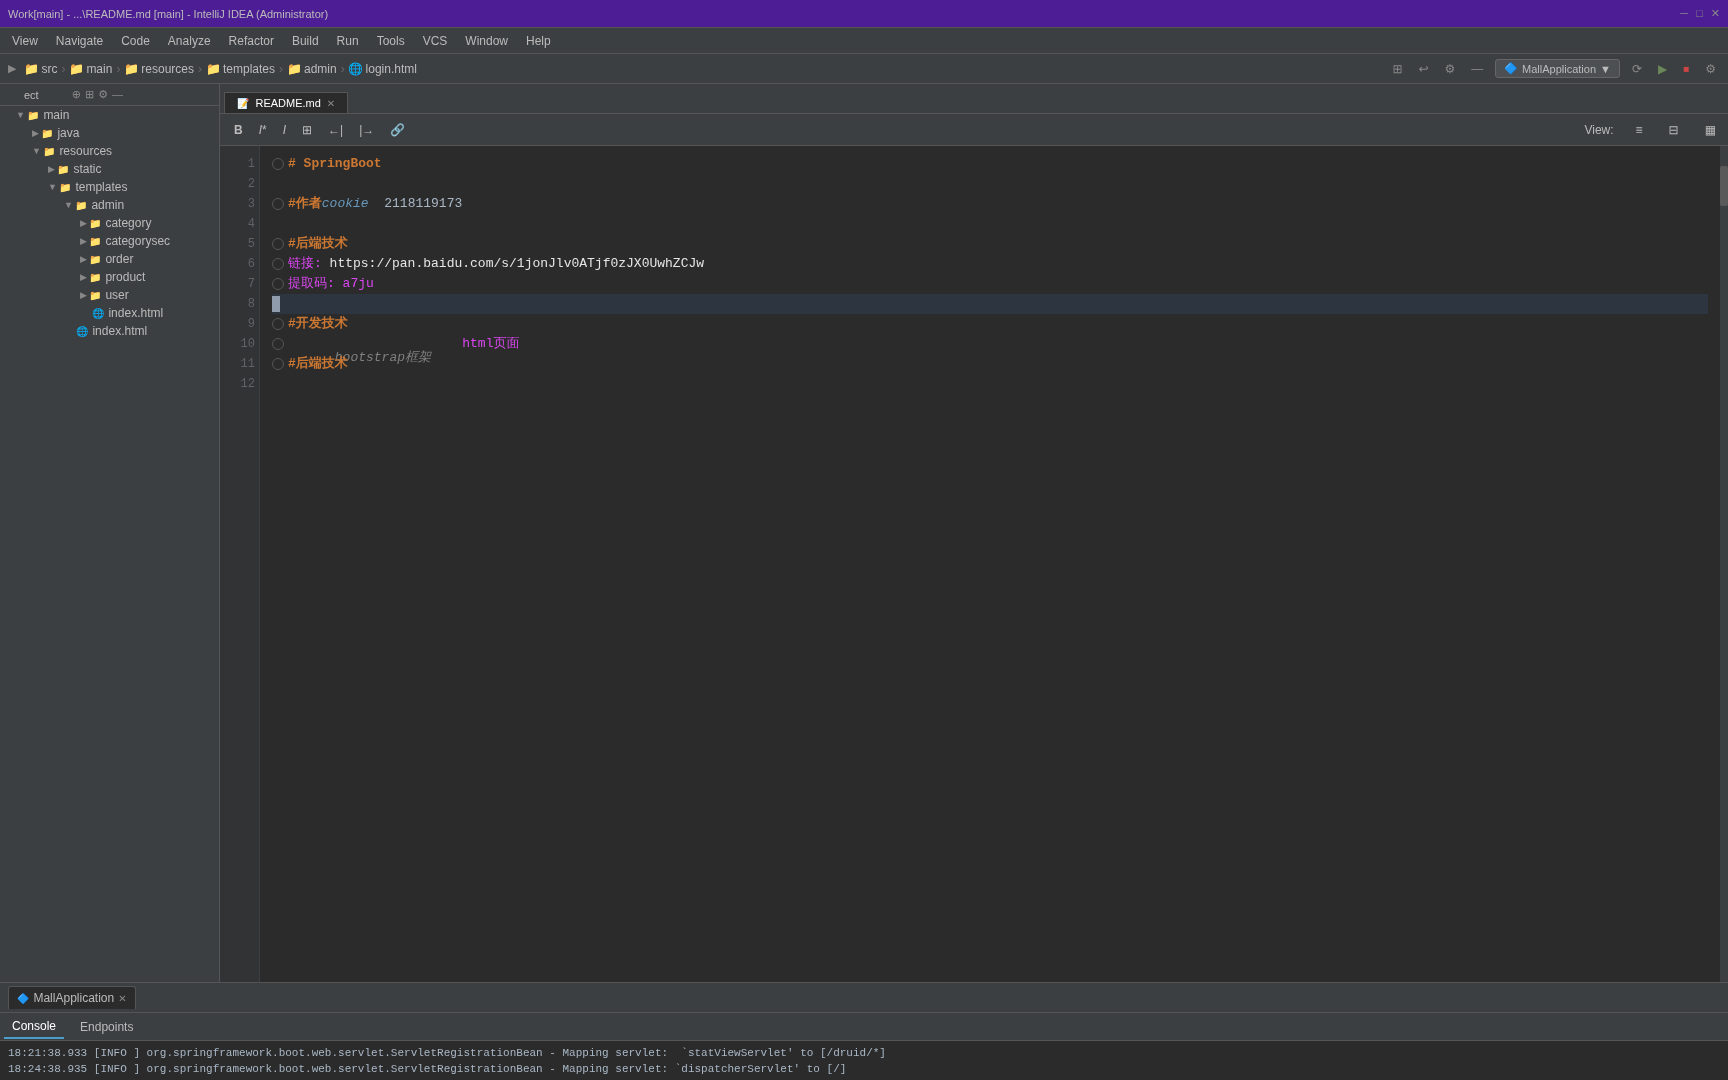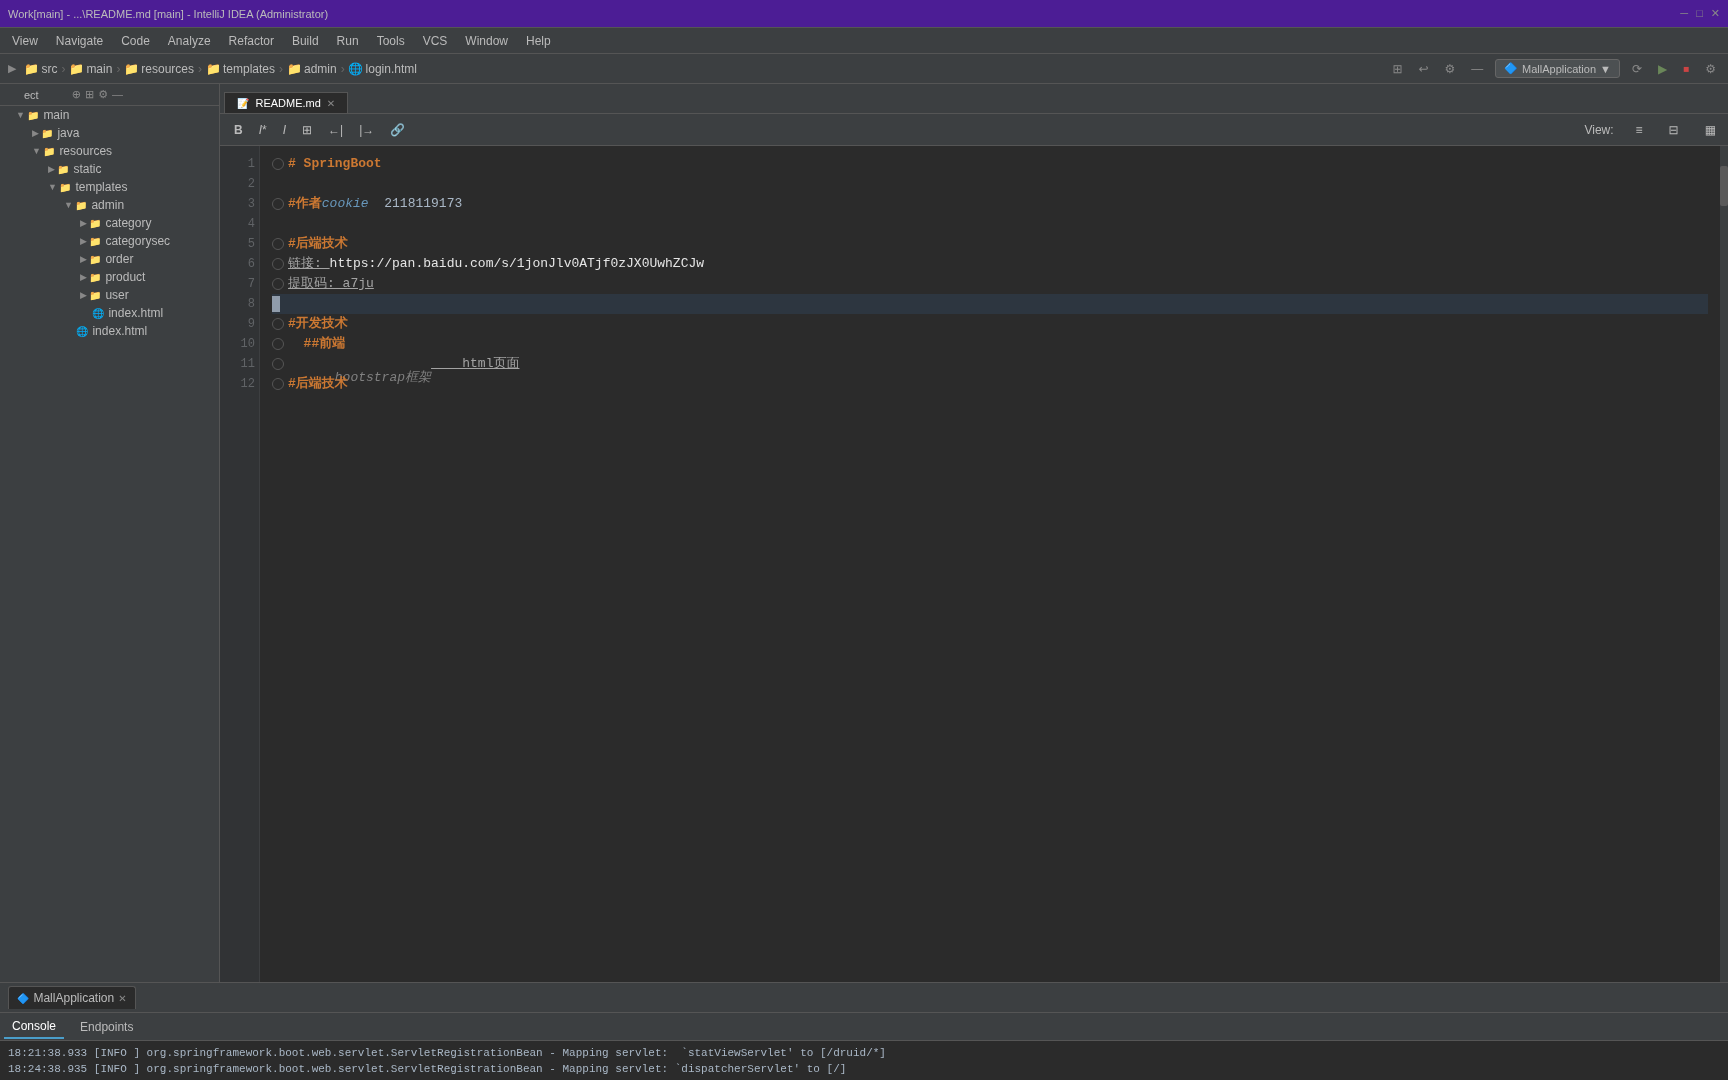--- a/index.html
+++ b/index.html
@@ -204,21 +204,21 @@
       font-family: 'Courier New', monospace;
       font-size: 13px;
       line-height: 20px;
       padding: 8px 12px;
       overflow: auto;
       color: #a9b7c6;
       position: relative;
     }
     .code-line { height: 20px; white-space: pre; display: flex; align-items: center; }
     .md-heading { color: #cc7832; font-weight: bold; }
-    .md-text { color: #a3a3a3; text-decoration: underline; }
+    .md-text { color: #d946ef; }
     .md-url { color: #e5e5e5; }
     .cursor-line { background: #2d3640; }
     .line-dot {
       width: 12px;
       height: 12px;
       border-radius: 50%;
       border: 1px solid #555;
       display: inline-block;
       margin-right: 4px;
       flex-shrink: 0;
@@ -528,24 +528,20 @@
         </div>
         <div class="code-line cursor-line">
           <span style="display:inline-block; width:8px; height:16px; background:#a9b7c6; opacity:0.8;"></span>
         </div>
         <div class="code-line">
           <span class="line-dot"></span>
           <span class="md-heading">#开发技术</span>
         </div>
         <div class="code-line">
           <span class="line-dot"></span>
-          <span class="md-heading">  ##前端</span>
-        </div>
-        <div class="code-line">
-          <span class="line-dot"></span>
           <span style="color:#808080; font-style:italic;margin-top:28px;">      bootstrap框架</span><span class="md-text">    html页面</span>
         </div>
         <div class="code-line">
           <span class="line-dot"></span>
           <span class="md-heading">#后端技术</span>
         </div>
       </div>
 
       <div class="vertical-scroll">
         <div class="scroll-thumb"></div>

